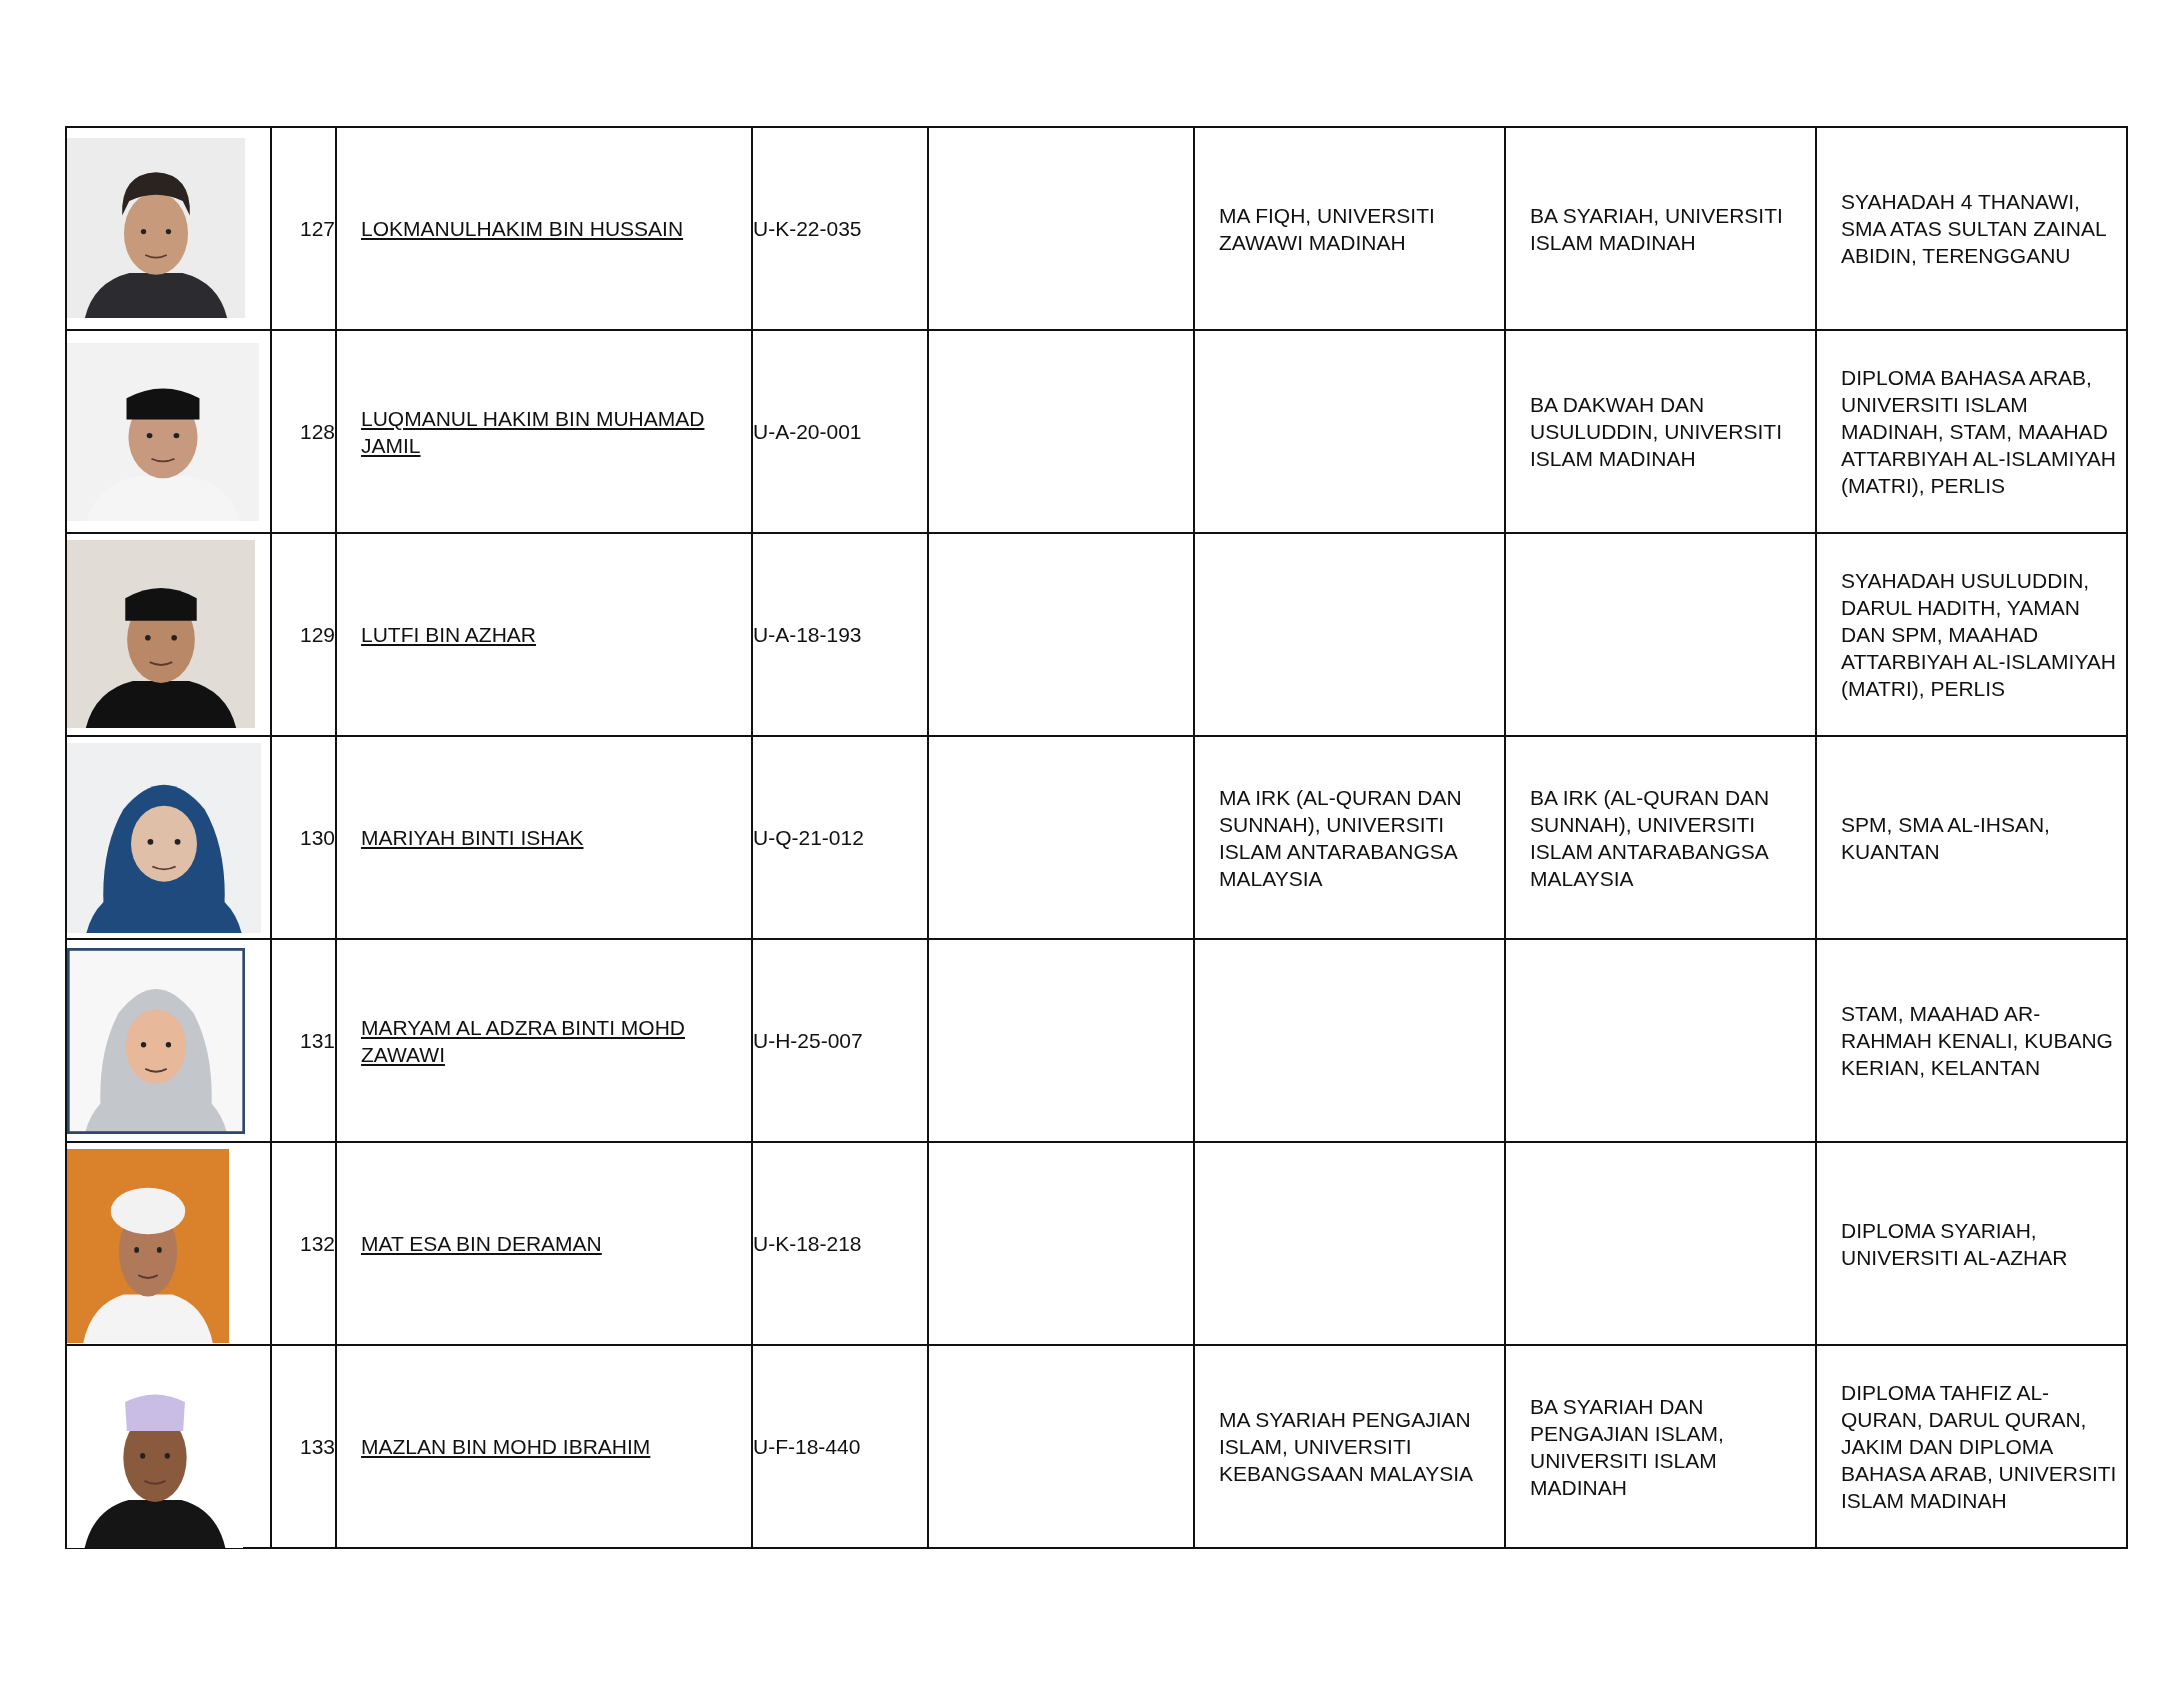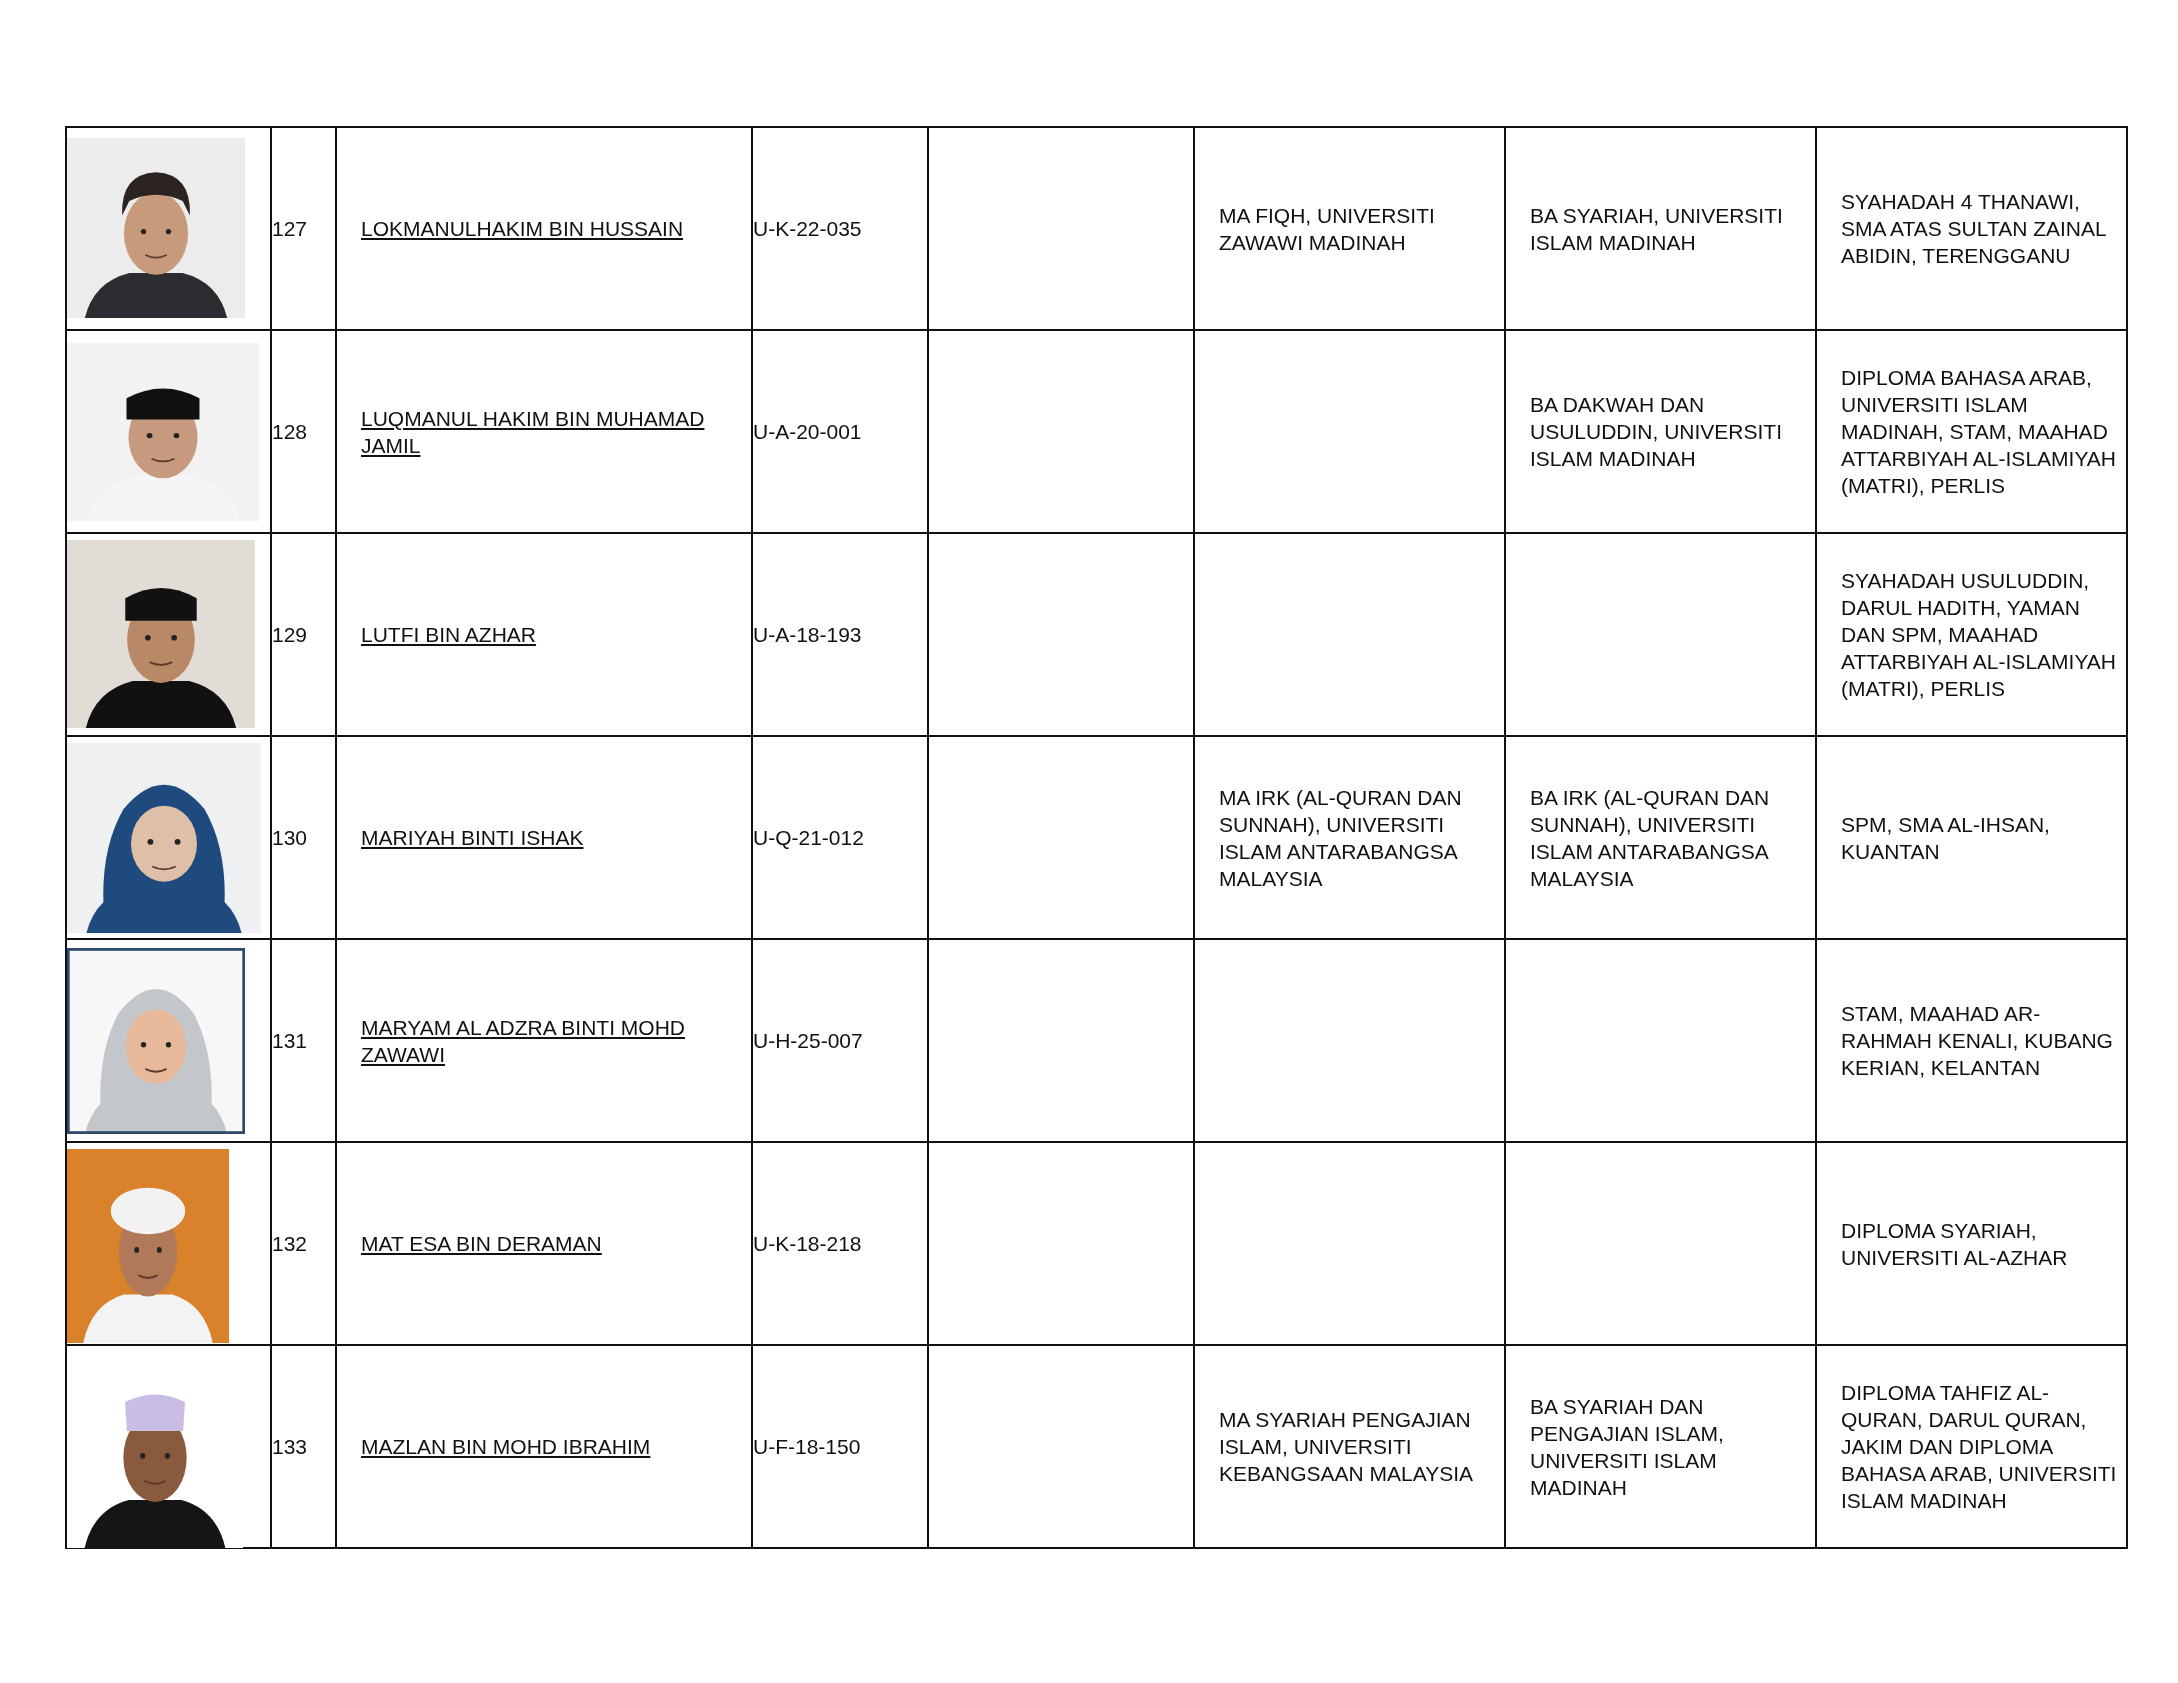--- a/index.html
+++ b/index.html
@@ -1,21 +1,21 @@
 <!DOCTYPE html>
 <html><head>
 <meta charset="utf-8">
 <style>
   html, body { margin:0; padding:0; background:#ffffff; }
   body { width:2178px; height:1683px; position:relative; overflow:hidden; font-family:"Liberation Sans", sans-serif; color:#111; }
   table.roster { position:absolute; left:65px; top:126px; border-collapse:collapse; table-layout:fixed; width:2062px; }
   table.roster td { border:2.5px solid #111; height:201px; padding:0; vertical-align:middle; font-size:21px; line-height:27px; }
   col.c-photo { width:205px; } col.c-no { width:65px; } col.c-name { width:416px; }
   col.c-id { width:176px; } col.c-blank { width:266px; } col.c-q { width:311px; }
-  td.no { text-align:left; font-size:23px; }
+  td.no { text-align:right; font-size:23px; }
   td.name { padding-left:24px !important; padding-right:10px !important; font-size:20px; line-height:24px;text-decoration:underline; }
   td.id { text-align:left; }
   td.q { padding-left:24px !important; padding-right:4px !important; }
   td.photo { position:relative; }
   .photo-box { position:absolute; left:0; top:8px; overflow:hidden; }
   .photo-box svg { display:block; width:100%; height:100%; }
 </style>
 </head>
 <body>
 
@@ -179,21 +179,21 @@
               <ellipse cx="100" cy="106" rx="36" ry="46" fill="#8a5a3e"></ellipse>
               <path d="M66 48 Q100 32 134 48 L132 78 L68 78 Z" fill="#c9bde6"></path>
               <circle cx="86" cy="104" r="3" fill="#222"></circle>
               <circle cx="114" cy="104" r="3" fill="#222"></circle>
               <path d="M88 130 Q100 136 112 130" stroke="#5a3a30" stroke-width="2" fill="none"></path>
             </svg>
           </div>
     </td>
     <td class="no">133</td>
     <td class="name">MAZLAN BIN MOHD IBRAHIM</td>
-    <td class="id">U-F-18-150</td>
+    <td class="id">U-F-18-440</td>
     <td class="blank"></td>
     <td class="q">MA SYARIAH PENGAJIAN ISLAM, UNIVERSITI KEBANGSAAN MALAYSIA</td>
     <td class="q">BA SYARIAH DAN PENGAJIAN ISLAM, UNIVERSITI ISLAM MADINAH</td>
     <td class="q">DIPLOMA TAHFIZ AL-QURAN, DARUL QURAN, JAKIM DAN DIPLOMA BAHASA ARAB, UNIVERSITI ISLAM MADINAH</td>
   </tr>
 </tbody>
 </table>
 
 
 </body></html>

